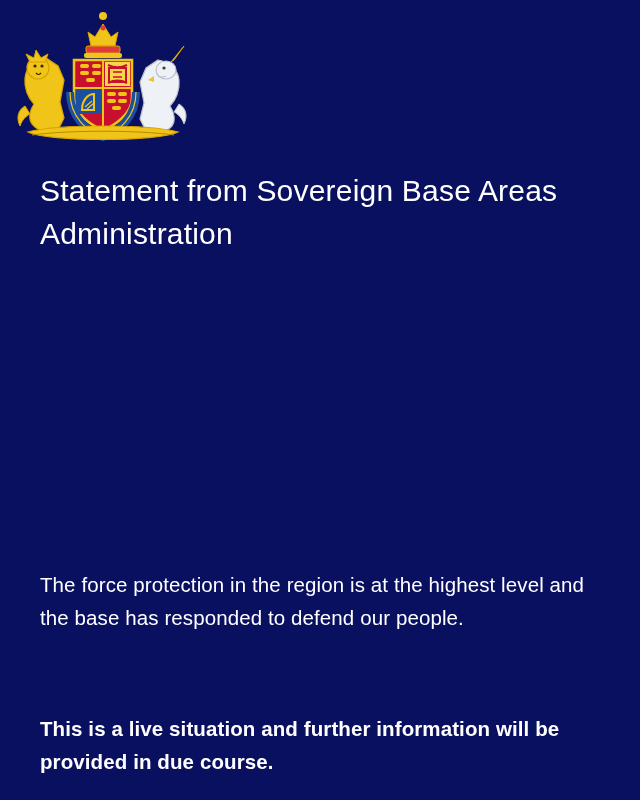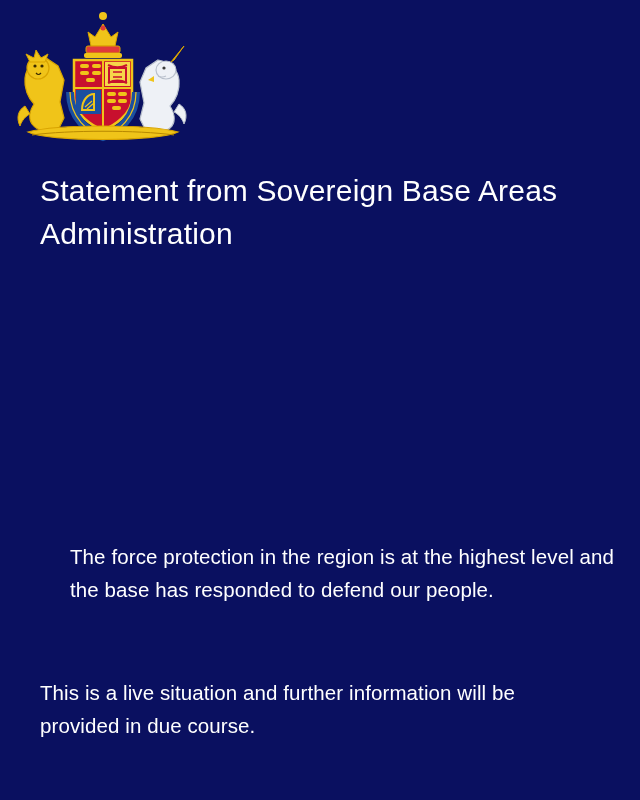--- a/index.html
+++ b/index.html
@@ -48,22 +48,22 @@
   .body-block {
     position: absolute;
     left: 40px;
     width: 560px;
     font-size: 20.5px;
     line-height: 1.63;
     color: #ffffff;
     letter-spacing: 0.1px;
   }
   #para-0 { top: 372px; }
-  #para-1 { top: 540px; margin-left: 30px; }
-  #para-2 { top: 676px; }
+  #para-1 { top: 568px; }
+  #para-2 { top: 712px; font-weight: bold; }
 </style>
 </head>
 <body>
 
 <div class="page">
 
   <div class="crest">
     <svg viewBox="0 0 190 145" xmlns="http://www.w3.org/2000/svg">
 
       <g>

